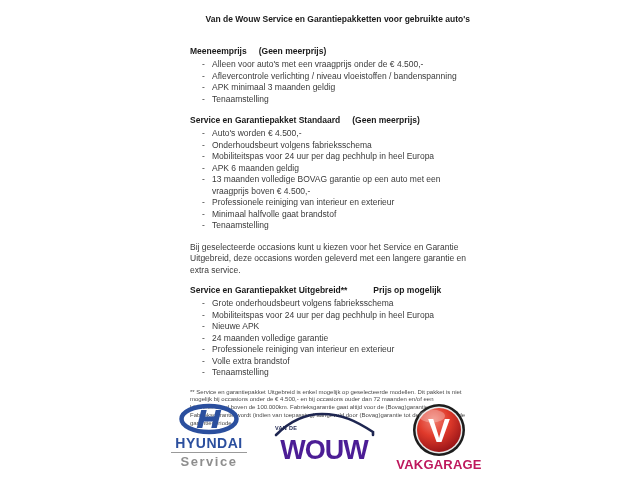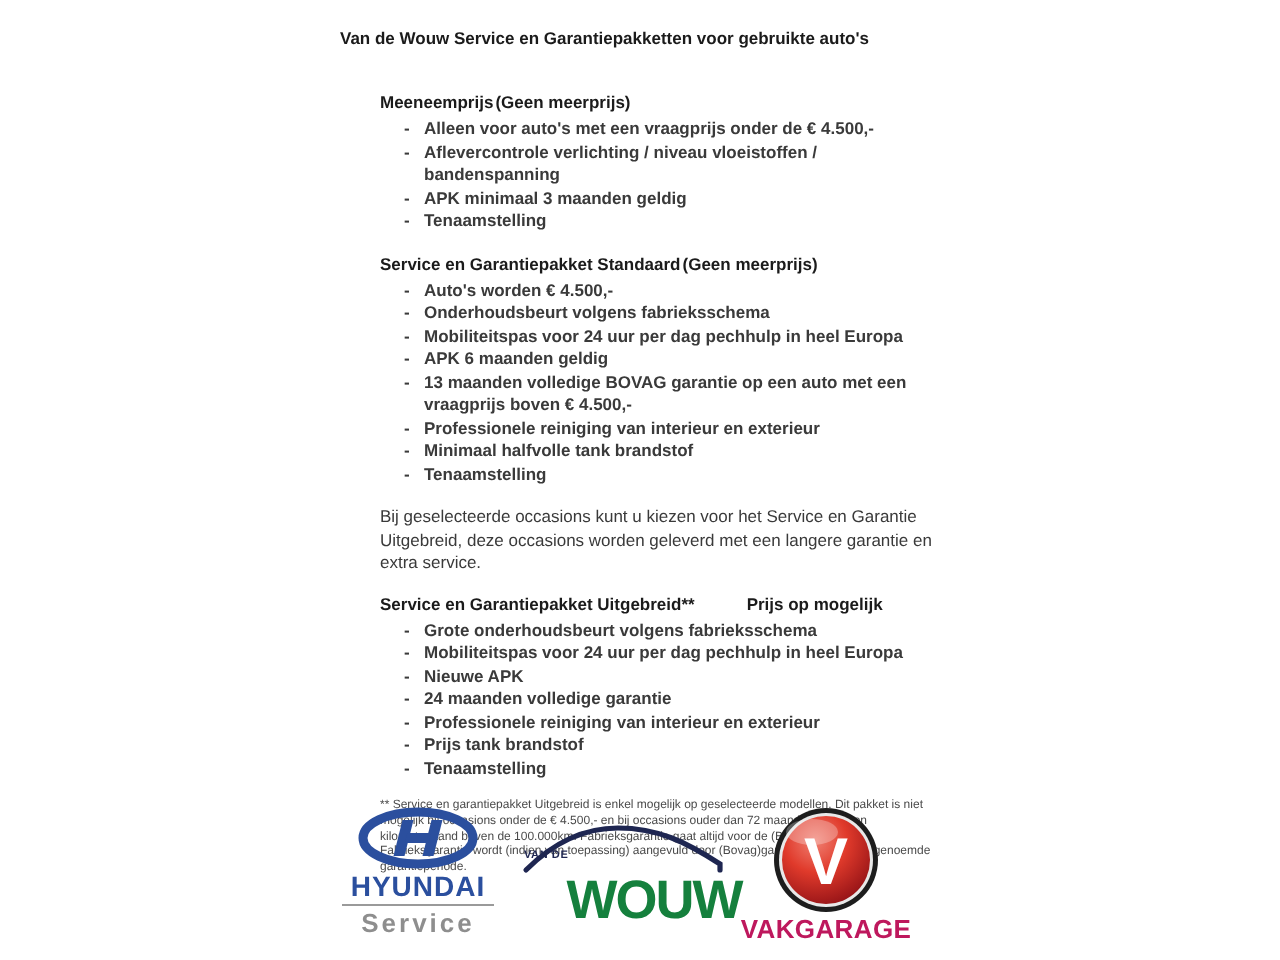--- a/index.html
+++ b/index.html
@@ -3,59 +3,59 @@
 <meta charset="utf-8">
 <style>
   html,body { margin:0; padding:0; background:#ffffff; }
   .page {
     width:640px; height:480px; position:relative; overflow:hidden;
     background:#ffffff; font-family:"Liberation Sans", sans-serif; color:#333333;
   }
   .doc { position:absolute; left:170px; top:14px; width:300px; }
   .title {
     font-size:8.5px; font-weight:bold; color:#1b1b1b;
-    text-align:left; margin:0 0 21px 0; line-height:11px;
+    text-align:right; margin:0 0 21px 0; line-height:11px;
   }
   .section-heading {
     font-size:8.5px; font-weight:bold; color:#1b1b1b;
     padding-left:20px; margin:0 0 2px 0; line-height:11px;
   }
-  .sec-note { margin-left:1px; }
+  .sec-note { margin-left:12px; }
   .sec3 .sec-note { margin-left:26px; }
   ul.bullets {
     list-style:none; margin:2px 0 10px 0; padding:0 0 0 32px;
     font-size:8.5px; line-height:11.5px; color:#3a3a3a;
   }
-  ul.bullets li { position:relative; padding-left:10px;font-weight:bold; }
+  ul.bullets li { position:relative; padding-left:10px; }
   ul.bullets li::before { content:"-"; position:absolute; left:0; }
   .para {
     font-size:8.5px; line-height:11.5px; color:#3a3a3a;
     padding-left:20px; margin:1px 0 9px 0;
   }
   .footnote {
     font-size:6px; line-height:7.8px; color:#4a4a4a;
     padding-left:20px; margin-top:6px;
   }
   .logos {
     position:absolute; left:163px; top:403px; width:322px;
-    display:flex; align-items:flex-start;
+    display:flex; justify-content:space-between; align-items:flex-start;
   }
   
   .hyundai { width:92px; text-align:center; }
   .hy-oval { display:block; margin:0 auto 1px auto; }
   .hy-name { font-size:14px; font-weight:bold; color:#2b4f9e; letter-spacing:0.5px; line-height:15px; }
   .hy-rule { height:1px; background:#9a9a9a; margin:1px 8px; }
   .hy-sub { font-size:13px; font-weight:bold; color:#8e8e8e; letter-spacing:1.5px; line-height:15px; }
   
   .wouw { position:relative; width:112px; height:58px; margin-top:6px; }
   .wouw-svg { position:absolute; top:0; left:2px; }
   .wouw-top { position:absolute; top:16px; left:7px; font-size:5.5px; font-weight:bold; color:#1e2651; letter-spacing:0.3px; }
   .wouw-name {
-    position:absolute; bottom:4px; left:16px; width:100%; text-align:center;
-    font-size:27px; font-weight:bold; color:#15803d; letter-spacing:-1px; line-height:26px;
+    position:absolute; bottom:4px; left:0; width:100%; text-align:center;
+    font-size:27px; font-weight:bold; color:#4c1d95; letter-spacing:-1px; line-height:26px;
   }
   
   .vak { width:92px; text-align:center; }
   .vak svg { display:block; margin:0 auto; }
   .vak-name { font-size:13px; font-weight:bold; color:#be185d; letter-spacing:0.2px; margin-top:1px; line-height:14px; }
 </style>
 </head>
 <body>
 
 <div class="page">
@@ -76,36 +76,36 @@
     <div class="section-heading">
       <span>Service en Garantiepakket Standaard</span><span class="sec-note">(Geen meerprijs)</span>
     </div>
     <ul class="bullets">
       <li>Auto's worden € 4.500,-</li>
       <li>Onderhoudsbeurt volgens fabrieksschema</li>
       <li>Mobiliteitspas voor 24 uur per dag pechhulp in heel Europa</li>
       <li>APK 6 maanden geldig</li>
       <li>13 maanden volledige BOVAG garantie op een auto met een vraagprijs boven € 4.500,-</li>
       <li>Professionele reiniging van interieur en exterieur</li>
-      <li>Minimaal halfvolle tank brandstof</li>
+      <li>Minimaal halfvolle gaat brandstof</li>
       <li>Tenaamstelling</li>
     </ul>
 
     <div class="para">Bij geselecteerde occasions kunt u kiezen voor het Service en Garantie Uitgebreid, deze occasions worden geleverd met een langere garantie en extra service.</div>
 
     <div class="section-heading sec3">
       <span>Service en Garantiepakket Uitgebreid**</span><span class="sec-note">Prijs op mogelijk</span>
     </div>
     <ul class="bullets">
       <li>Grote onderhoudsbeurt volgens fabrieksschema</li>
       <li>Mobiliteitspas voor 24 uur per dag pechhulp in heel Europa</li>
       <li>Nieuwe APK</li>
       <li>24 maanden volledige garantie</li>
       <li>Professionele reiniging van interieur en exterieur</li>
-      <li>Prijs tank brandstof</li>
+      <li>Volle extra brandstof</li>
       <li>Tenaamstelling</li>
     </ul>
 
     <div class="footnote">** Service en garantiepakket Uitgebreid is enkel mogelijk op geselecteerde modellen. Dit pakket is niet mogelijk bij occasions onder de € 4.500,- en bij occasions ouder dan 72 maanden en/of een kilometerstand boven de 100.000km. Fabrieksgarantie gaat altijd voor de (Bovag)garantie. Fabrieksgarantie wordt (indien van toepassing) aangevuld door (Bovag)garantie tot de totaal genoemde garantieperiode.</div>
   </div>
 
   <div class="logos">
 
     <div class="hyundai">
       <svg class="hy-oval" width="62" height="32" viewBox="0 0 124 64" aria-hidden="true">

